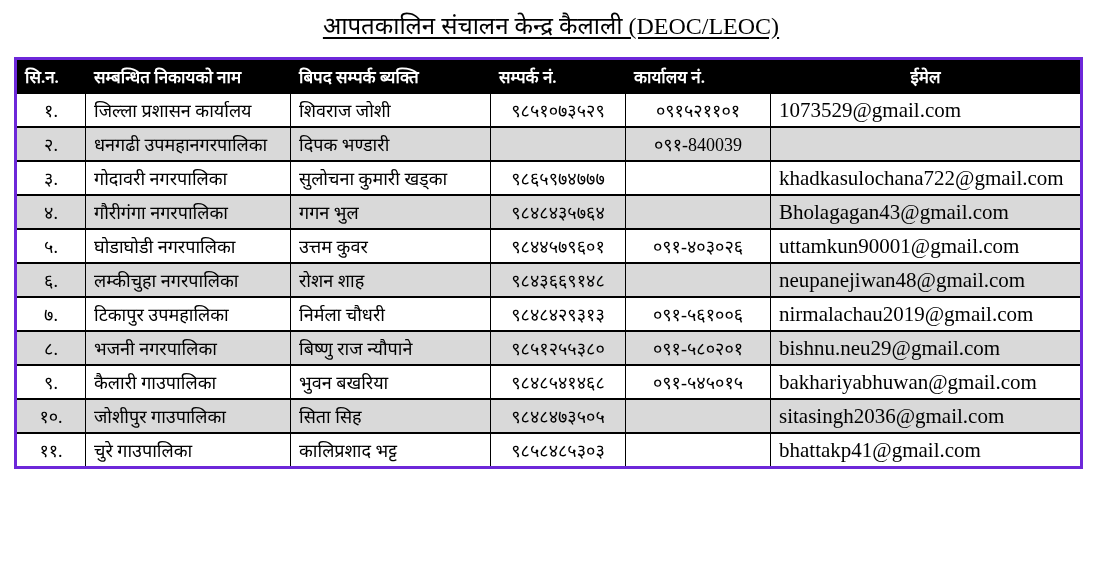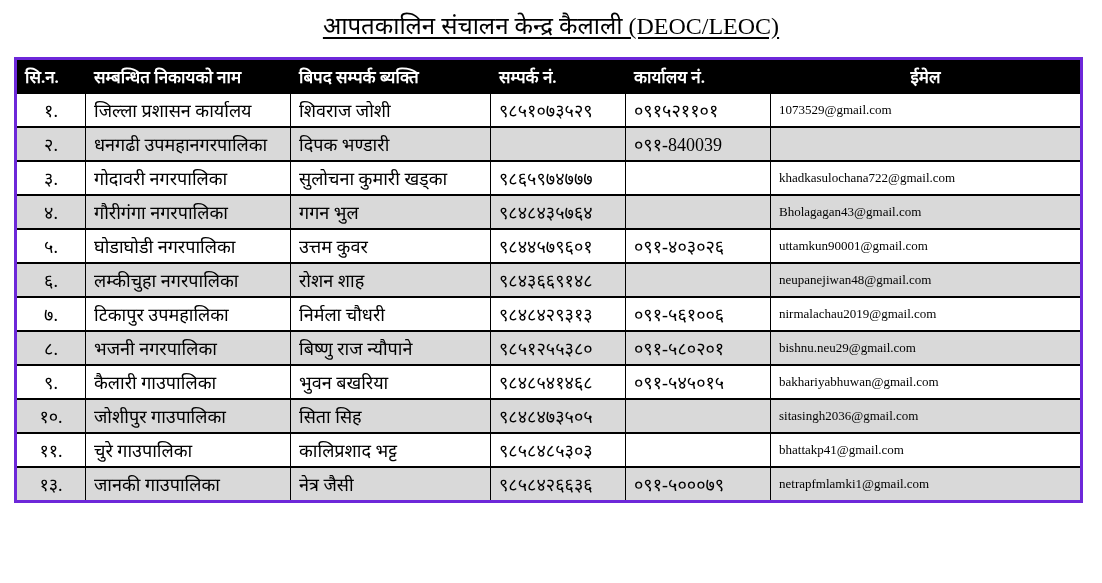--- a/index.html
+++ b/index.html
@@ -54,22 +54,22 @@
   thead th {
     background: #000000;
     color: #ffffff;
     font-weight: bold;
     font-size: 17px;
     text-align: left;
   }
   thead th.h-center { text-align: center; }
   tbody tr:nth-child(even) td { background: #d9d9d9; }
   td.cell-sn { text-align: center; }
-  td.cell-num { }
-  td.cell-email { font-size: 13px; }
+  td.cell-num { text-align: center; }
+  td.cell-email { font-size: 21px; }
 </style>
 </head>
 <body>
 
 <div class="page">
 
   <div class="title">
     <span class="title-text">आपतकालिन संचालन केन्द्र कैलाली (DEOC/LEOC)</span>
   </div>
 
@@ -186,25 +186,17 @@
     <tr>
       <td class="cell-sn">११.</td>
       <td class="cell-text">चुरे गाउपालिका</td>
       <td class="cell-text">कालिप्रशाद भट्ट</td>
       <td class="cell-num">९८५८४८५३०३</td>
       <td class="cell-num"></td>
       <td class="cell-email">bhattakp41@gmail.com</td>
     </tr>
 
 
-    <tr>
-      <td class="cell-sn">१३.</td>
-      <td class="cell-text">जानकी गाउपालिका</td>
-      <td class="cell-text">नेत्र जैसी</td>
-      <td class="cell-num">९८५८४२६६३६</td>
-      <td class="cell-num">०९१-५०००७९</td>
-      <td class="cell-email">netrapfmlamki1@gmail.com</td>
-    </tr>
 
   </tbody>
   </table>
 
 </div>
 
 </body></html>

